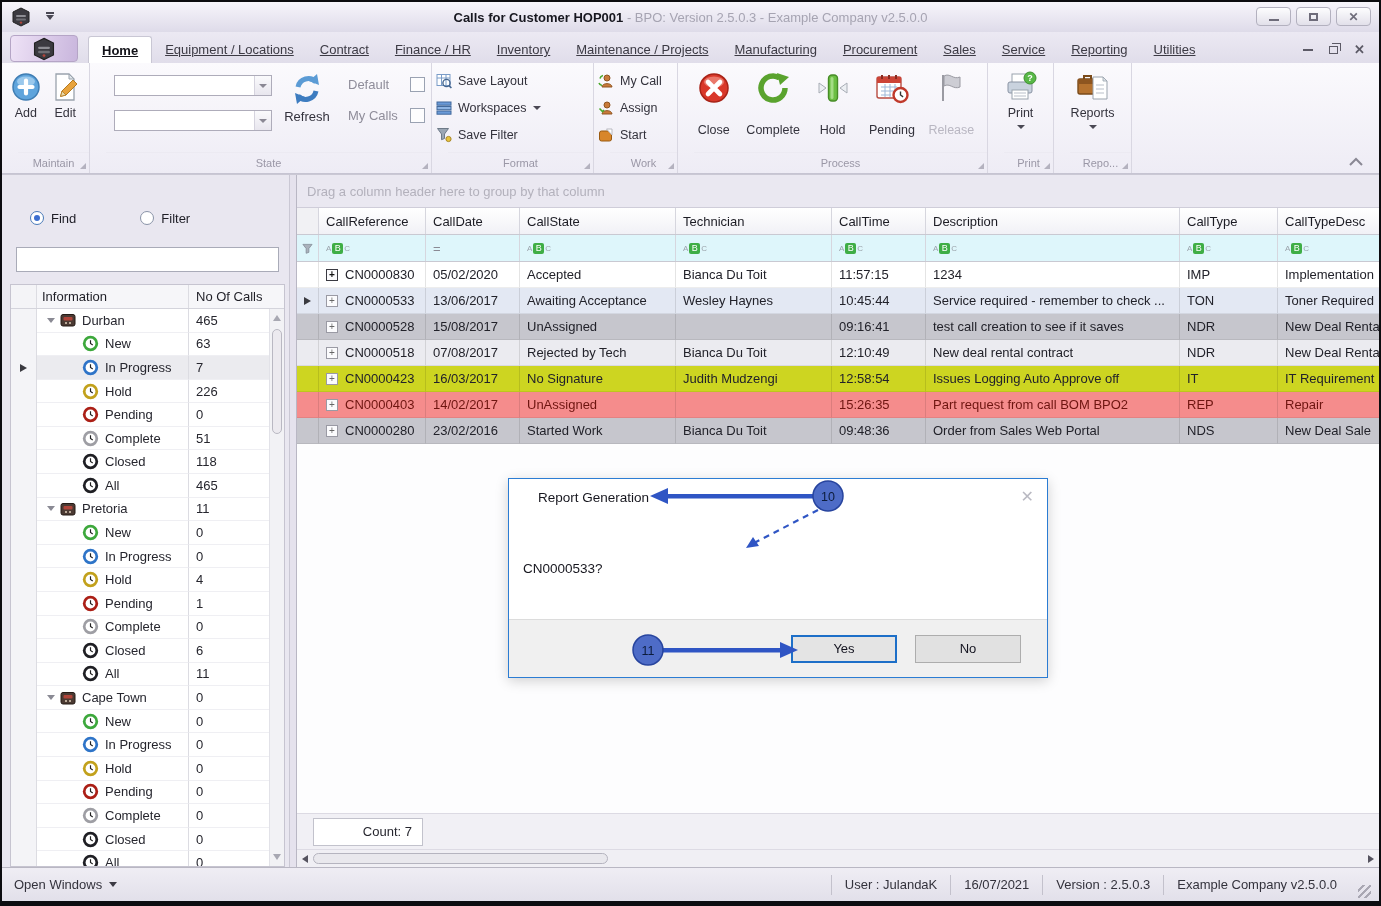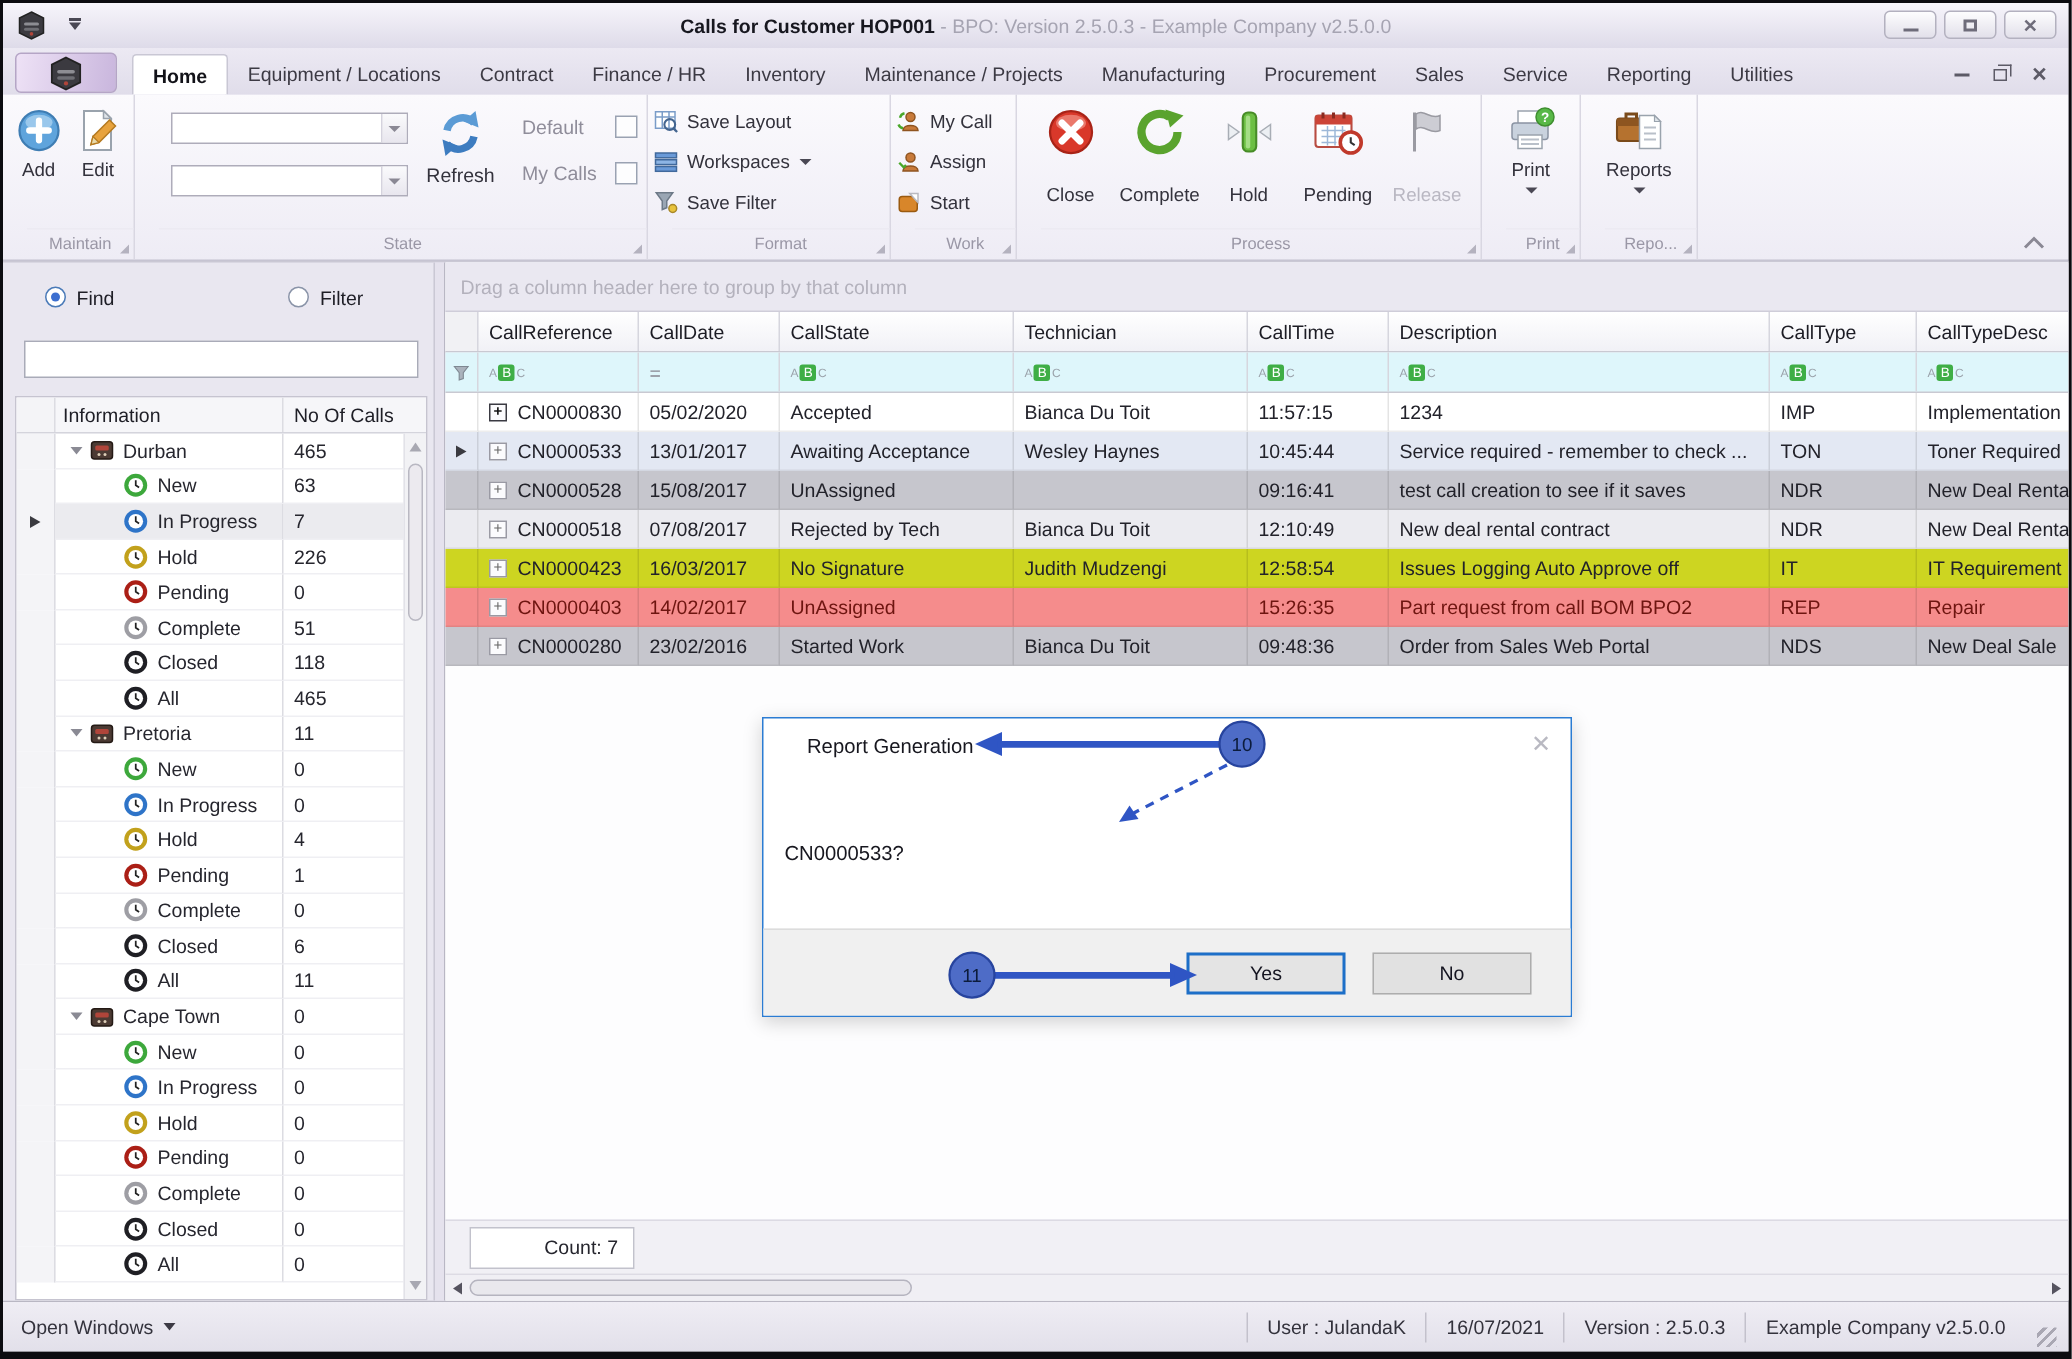--- a/index.html
+++ b/index.html
@@ -16,21 +16,21 @@
   .title-center b { color:#17171f; font-weight:700; }
   .winbtns { position:absolute; right:8px; top:5px; display:flex; gap:5px; }
   .winbtn { width:35px; height:19px; border:1px solid #b3b1bf; border-radius:4px; background:linear-gradient(#fdfdfe,#e2e0ea); display:flex; align-items:center; justify-content:center; color:#6e6c7a; }
   .glyph-min { width:10px; height:2px; background:#6e6c7a; margin-top:6px;}
   .glyph-max { width:9px; height:8px; border:2px solid #6e6c7a; }
   .glyph-close { font-size:12px; font-weight:700; line-height:1; }
 
   
   .tabrow { height:31px; background:linear-gradient(#ece9f3,#e0ddea); display:flex; align-items:flex-end; padding-left:8px; flex:0 0 auto; position:relative;}
   .appbtn { width:68px; height:27px; margin:0 10px 1px 0; border:1px solid #b5a5c6; border-radius:4px; background:linear-gradient(100deg,#eee2f6,#c9b6dd); display:flex; align-items:center; justify-content:center; }
-  .tab { padding:6px 13px 5px; font-size:13px; color:#3c3a44; white-space:nowrap; }
+  .tab { padding:6px 13px 5px; font-size:13px; color:#3c3a44; white-space:nowrap;text-decoration:underline; }
   .tab.active { background:#fff; border:1px solid #c9c7d4; border-bottom:none; border-radius:3px 3px 0 0; font-weight:700; color:#121218; }
   .mdictrls { margin-left:auto; display:flex; align-items:center; gap:16px; padding-right:14px; padding-bottom:7px; color:#5c5a66; }
   .mdi-min { width:10px; height:2px; background:#5c5a66; }
   .mdi-restore { width:9px; height:8px; border:1.5px solid #5c5a66; position:relative; }
   .mdi-restore:before { content:""; position:absolute; left:2px; top:-4px; width:8px; height:7px; border:1.5px solid #5c5a66; border-left:none; border-bottom:none; }
   .mdi-close { font-size:13px; font-weight:700; line-height:1; }
 
   
   .ribbon { height:111px; background:linear-gradient(#fbfafd,#eeecf5); display:flex; border-bottom:1px solid #c6c4d2; flex:0 0 auto; }
   .rgroup { height:100%; border-right:1px solid #d9d7e2; display:flex; flex-direction:column; }
@@ -56,21 +56,21 @@
   .pbtn { width:60px; display:flex; flex-direction:column; align-items:center; gap:18px; padding-top:4px; font-size:12.5px; color:#33323c; }
   .pbtn.disabled { color:#b9b7c2; }
   .rfill { flex:1; border-right:none; position:relative; }
   .collapse-chevron { position:absolute; right:14px; bottom:6px; }
 
   
   .main { flex:1; min-height:0; display:flex; background:#e9e7f0; position:relative; border-top:1px solid #cac8d4; }
 
   
   .sidebar { width:287px; flex:0 0 auto; padding:8px 4px 0 8px; display:flex; flex-direction:column; }
-  .radios { height:30px; display:flex; align-items:center; padding-left:20px; gap:116px; font-size:13px; color:#1e1e26; }
+  .radios { height:30px; display:flex; align-items:center; padding-left:20px; gap:64px; font-size:13px; color:#1e1e26;margin-top:20px; }
   .radio-item { display:flex; align-items:center; gap:7px; }
   .radio { width:14px; height:14px; border-radius:50%; border:1px solid #8a94a8; background:#fff; position:relative; }
   .radio.on { border-color:#4a7ab8; }
   .radio.on:after { content:""; position:absolute; left:3px; top:3px; width:6px; height:6px; border-radius:50%; background:#3d6fd0; }
   .searchbox { margin:14px 6px 0 6px; height:25px; background:#fff; border:1px solid #a9abb8; }
   .tree { flex:1; margin-top:12px; border:1px solid #c6c4d0; background:#fff; display:flex; flex-direction:column; overflow:hidden; position:relative; }
   .tree-header { display:flex; height:24px; background:#f6f6f9; border-bottom:1px solid #d4d4dc; font-size:13px; color:#1e1e26; flex:0 0 auto; }
   .t-ind { width:26px; flex:0 0 auto; border-right:1px solid #dcdce2; background:#f4f4f7; display:flex; align-items:center; justify-content:center; }
   .t-info { flex:1; min-width:0; display:flex; align-items:center; padding-left:5px; border-right:1px solid #dcdce2; overflow:hidden; white-space:nowrap; }
   .t-count { width:80px; flex:0 0 auto; display:flex; align-items:center; padding-left:7px; }
@@ -967,21 +967,21 @@
             </div>
             <div class="grow-line drow bg-selected">
               <div class="gcell g-ind">
                 <span class="ptr"></span>
               </div>
               <div class="gcell" style="width:107px">
                 <span class="expand">+</span>
                 <span>CN0000533</span>
               </div>
               <div class="gcell" style="width:94px">
-                <span>13/01/2017</span>
+                <span>13/06/2017</span>
               </div>
               <div class="gcell" style="width:156px">
                 <span>Awaiting Acceptance</span>
               </div>
               <div class="gcell" style="width:156px">
                 <span>Wesley Haynes</span>
               </div>
               <div class="gcell" style="width:94px">
                 <span>10:45:44</span>
               </div>

